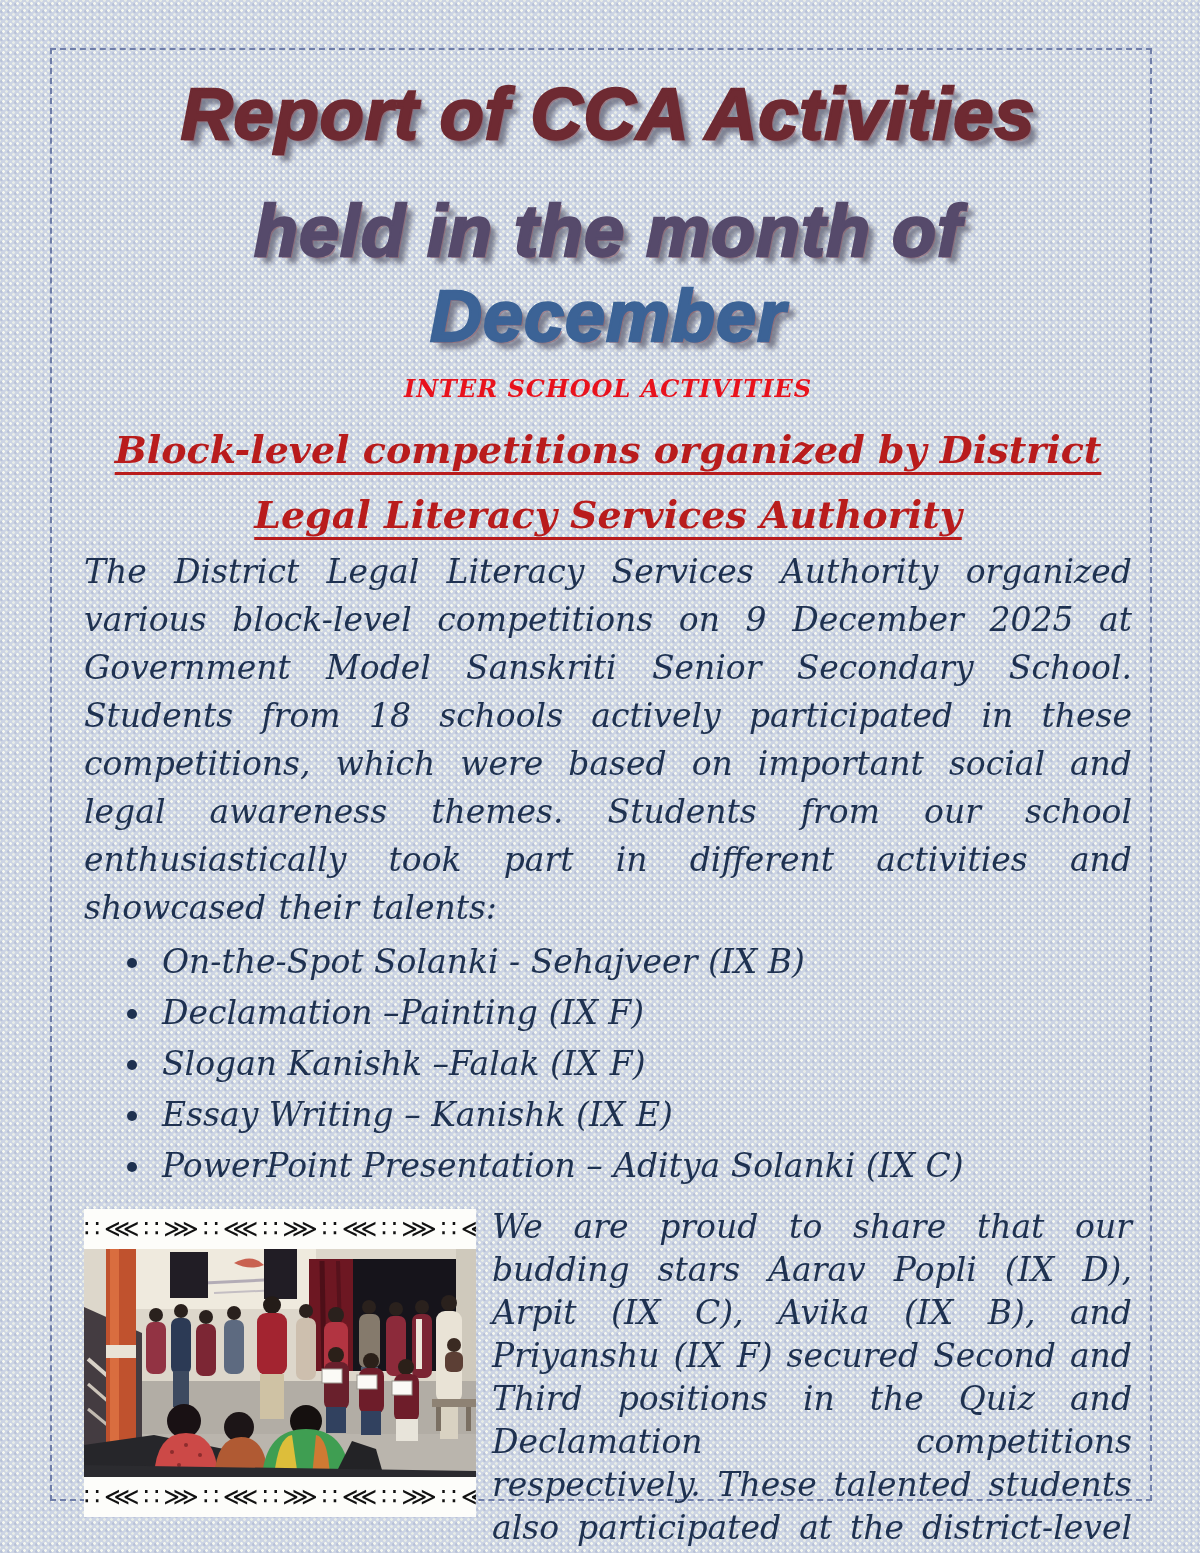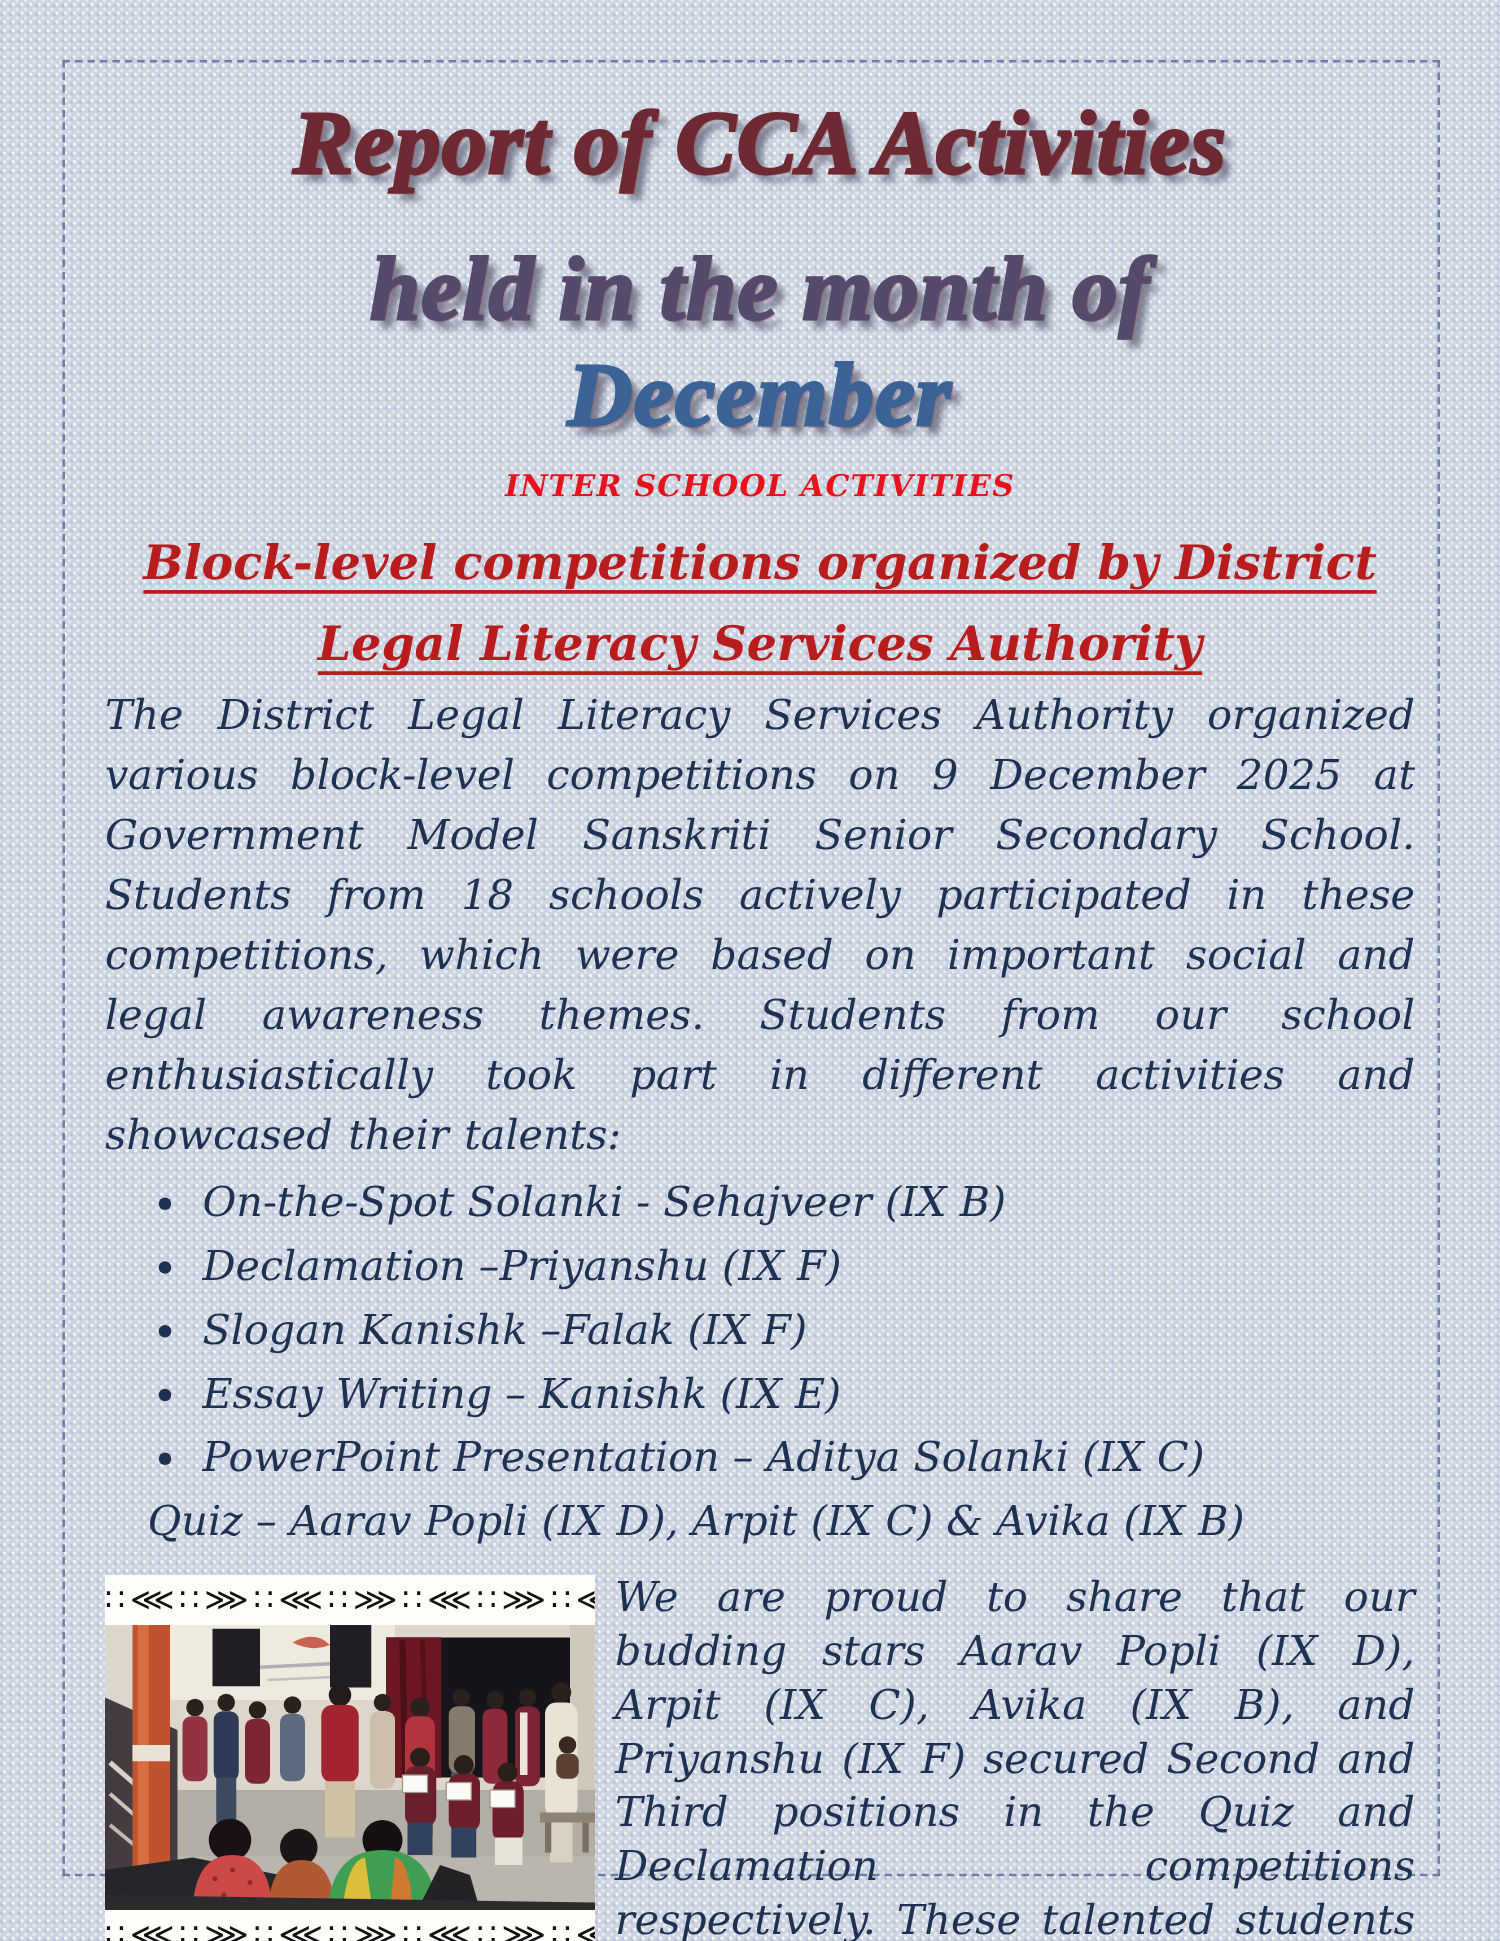--- a/index.html
+++ b/index.html
@@ -25,21 +25,21 @@
     opacity: 0.85;
     pointer-events: none;
   }
   .content {
     position: absolute;
     left: 84px; right: 68px; top: 58px;
   }
   
   .title-block { text-align: center; margin-top: 14px; }
   .title-line {
-    font-family: Liberation Serif, serif;
+    font-family: Liberation Sans, sans-serif;
     font-style: italic;
     font-weight: 700;
     font-size: 72px;
     line-height: 85px;
     letter-spacing: 1px;
     -webkit-text-stroke: 2.4px currentColor;
     text-shadow: 2px 2px 0 rgba(150,82,90,0.45), 7px 7px 5px rgba(108,110,128,0.85);
     white-space: nowrap;
   }
   .title-line.l1 { color: #6e2a32; }
@@ -135,27 +135,26 @@
   </div>
 
   <div class="section-heading">INTER SCHOOL ACTIVITIES</div>
 
   <div class="article-heading">Block-level competitions organized by District Legal Literacy Services Authority</div>
 
   <div class="body-text intro-paragraph">The District Legal Literacy Services Authority organized various block-level competitions on 9 December 2025 at Government Model Sanskriti Senior Secondary School. Students from 18 schools actively participated in these competitions, which were based on important social and legal awareness themes. Students from our school enthusiastically took part in different activities and showcased their talents:</div>
 
   <ul class="body-text activities">
     <li>On-the-Spot Solanki - Sehajveer (IX B)</li>
-    <li>Declamation –Priyanshu (IX F)</li>
+    <li>Declamation –Painting (IX F)</li>
     <li>Slogan Kanishk –Falak (IX F)</li>
     <li>Essay Writing – Kanishk (IX E)</li>
     <li>PowerPoint Presentation – Aditya Solanki (IX C)</li>
   </ul>
 
-  <div class="body-text quiz-line">Quiz – Aarav Popli (IX D), Arpit (IX C) &amp; Avika (IX B)</div>
 
   <div class="body-text results-section">
     <div class="photo-frame">
       <div class="ornament-strip">∷⋘∷⋙∷⋘∷⋙∷⋘∷⋙∷⋘∷⋙∷</div>
       <svg class="photo-svg" viewBox="0 0 392 228" preserveAspectRatio="none" role="img">
 
         <rect x="0" y="0" width="392" height="140" fill="#ddd7cb"></rect>
 
         <rect x="0" y="132" width="392" height="96" fill="#b2ada5"></rect>
         <rect x="0" y="185" width="392" height="43" fill="#bab5ad"></rect>

